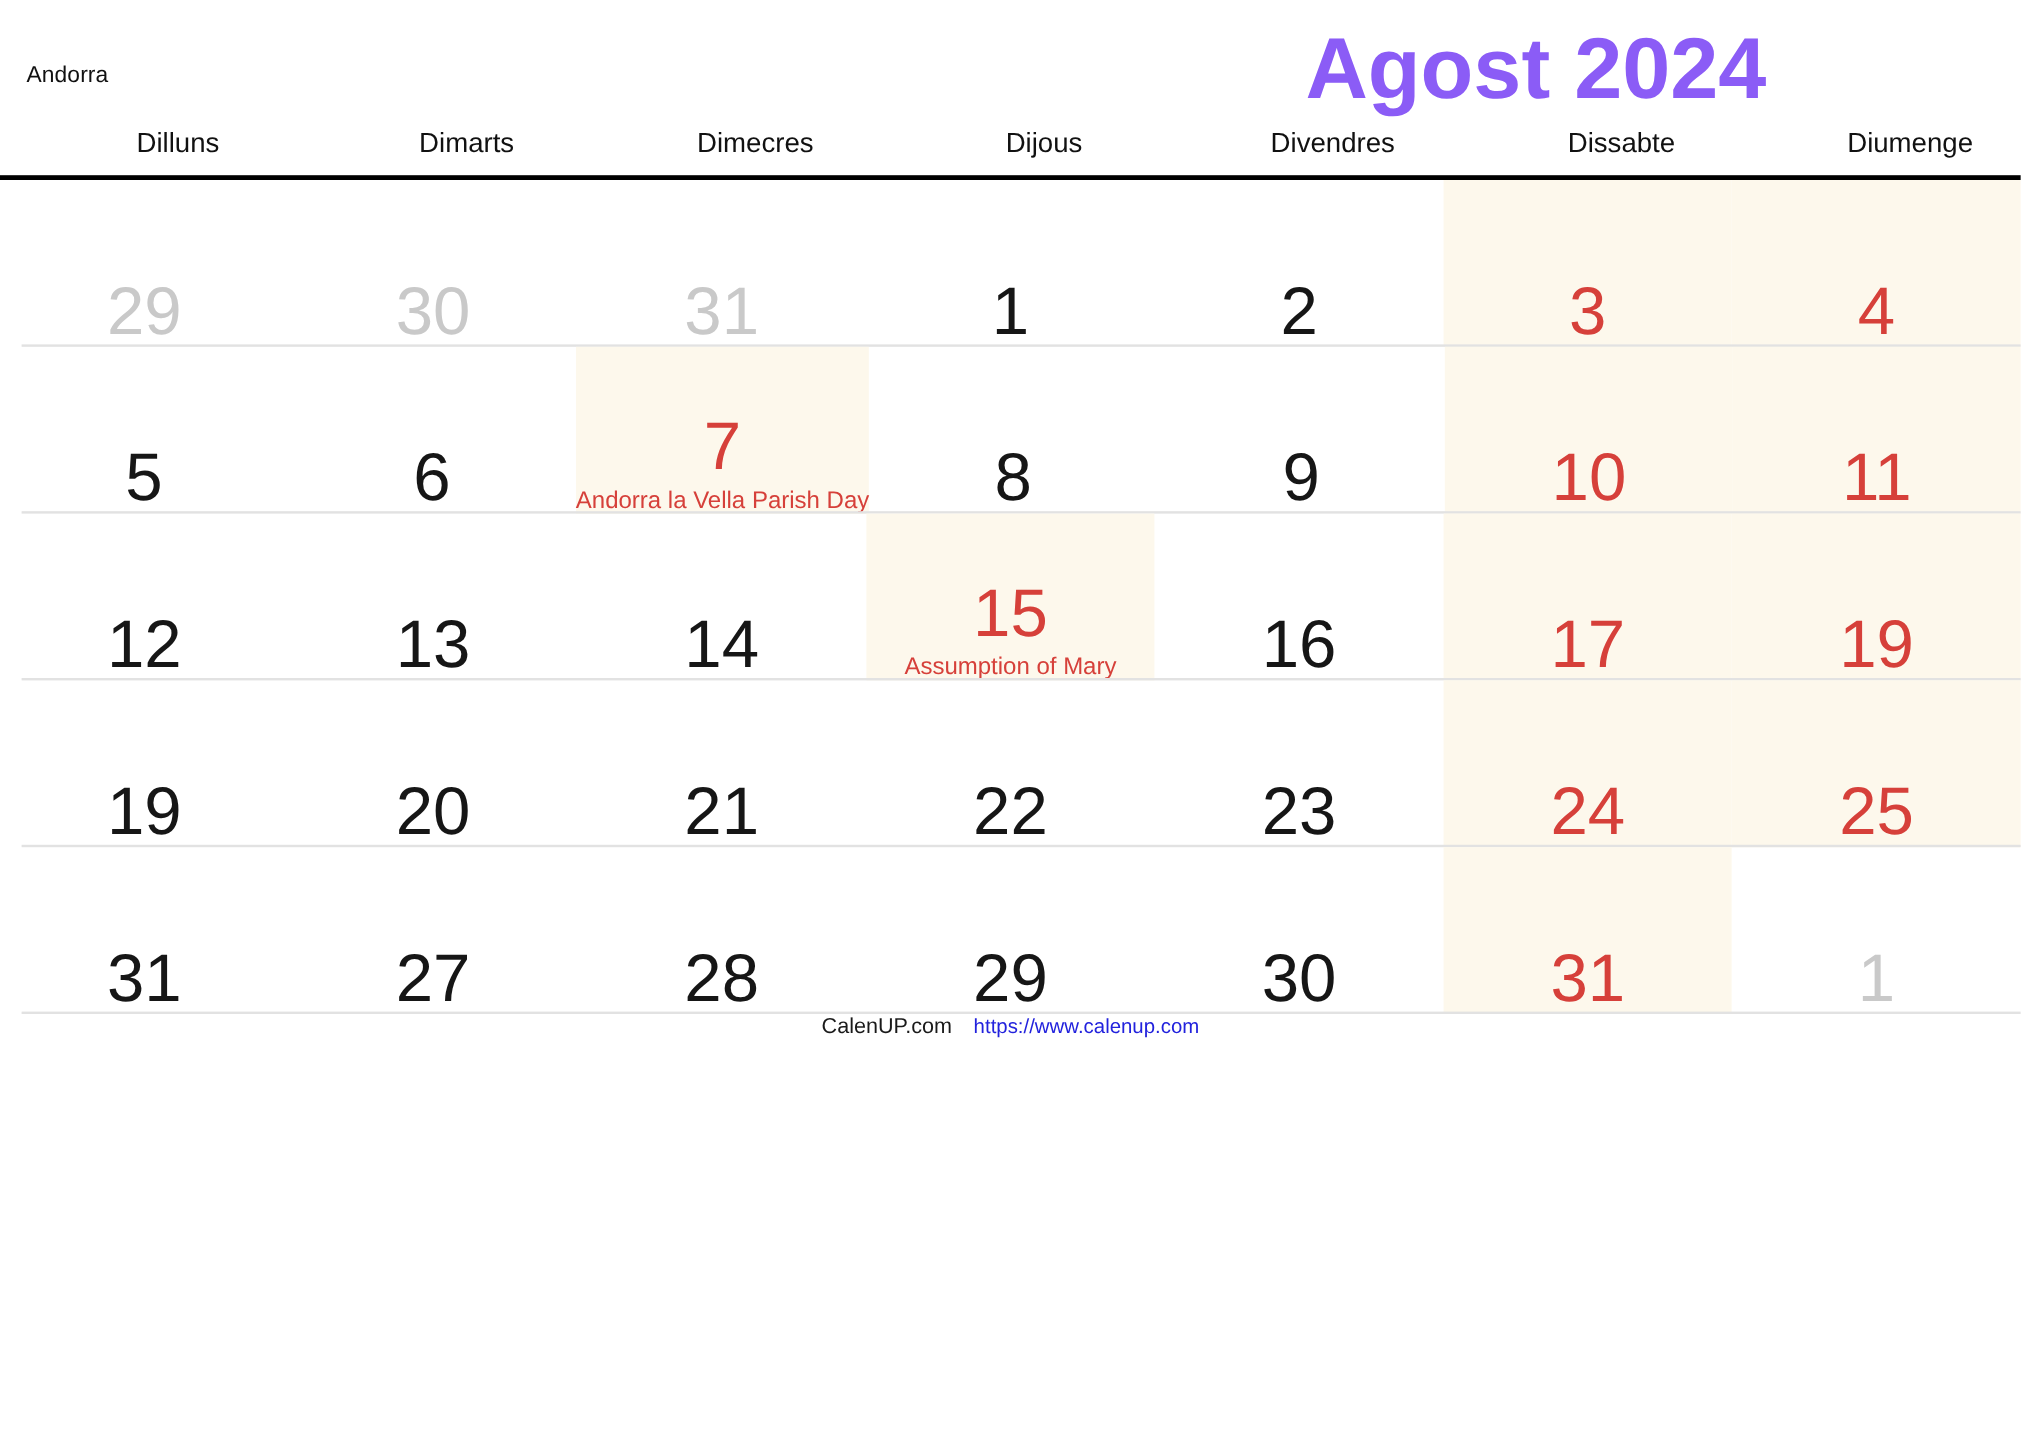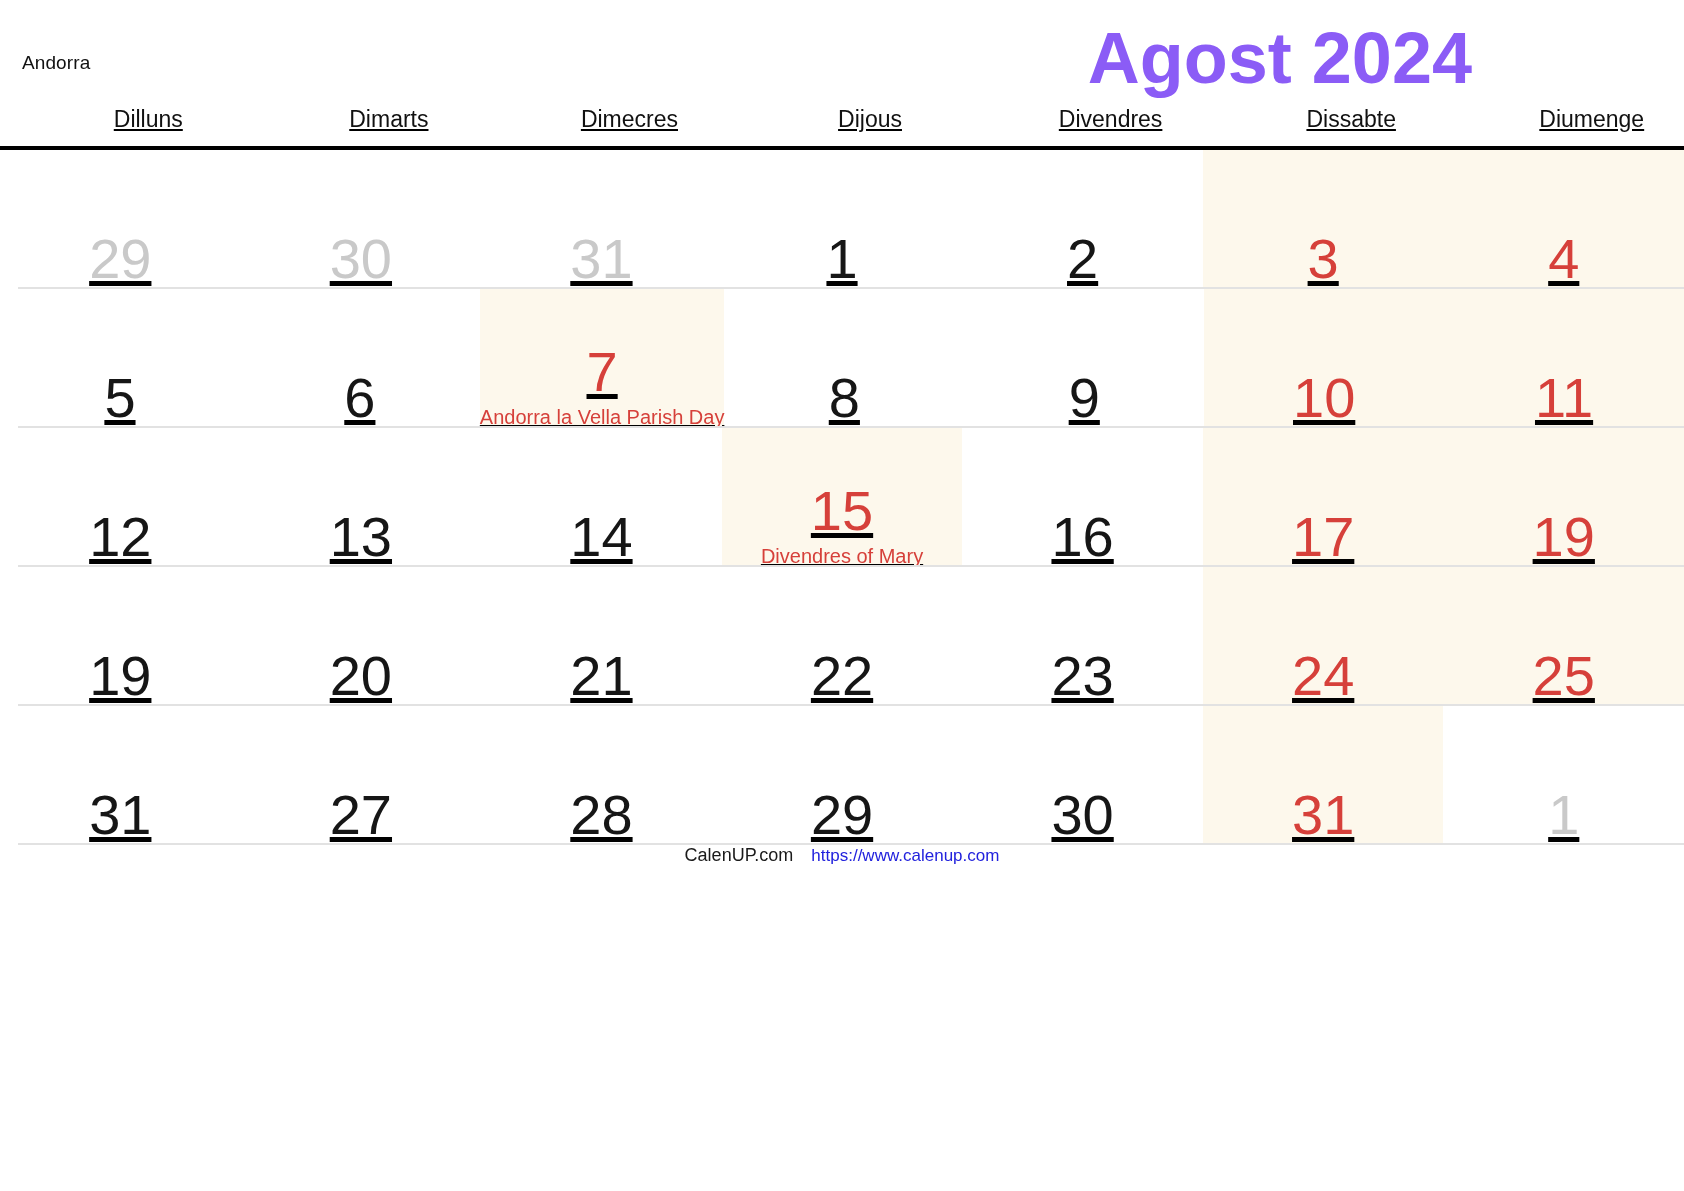--- a/index.html
+++ b/index.html
@@ -13,21 +13,20 @@
     font-family: "Liberation Sans", sans-serif;
     color: #000000;
     position: relative;
     overflow: hidden;
   }
 
   .page {
     width: 1472px;
     height: 1191px;
     position: relative;
-    text-decoration: underline;
   }
 
   
   .top-bar {
     position: relative;
     height: 108px;
   }
   .region-label {
     position: absolute;
     left: 22px;
@@ -265,21 +264,21 @@
           </div>
         </div>
         <div class="day-cell">
           <div class="stack">
             <div class="day-num">14</div>
           </div>
         </div>
         <div class="day-cell red-num holiday-bg">
           <div class="stack">
             <div class="day-num">15</div>
-            <div class="event-label">Divendres of Mary</div>
+            <div class="event-label">Assumption of Mary</div>
           </div>
         </div>
         <div class="day-cell">
           <div class="stack">
             <div class="day-num">16</div>
           </div>
         </div>
         <div class="day-cell red-num weekend-bg">
           <div class="stack">
             <div class="day-num">17</div>

